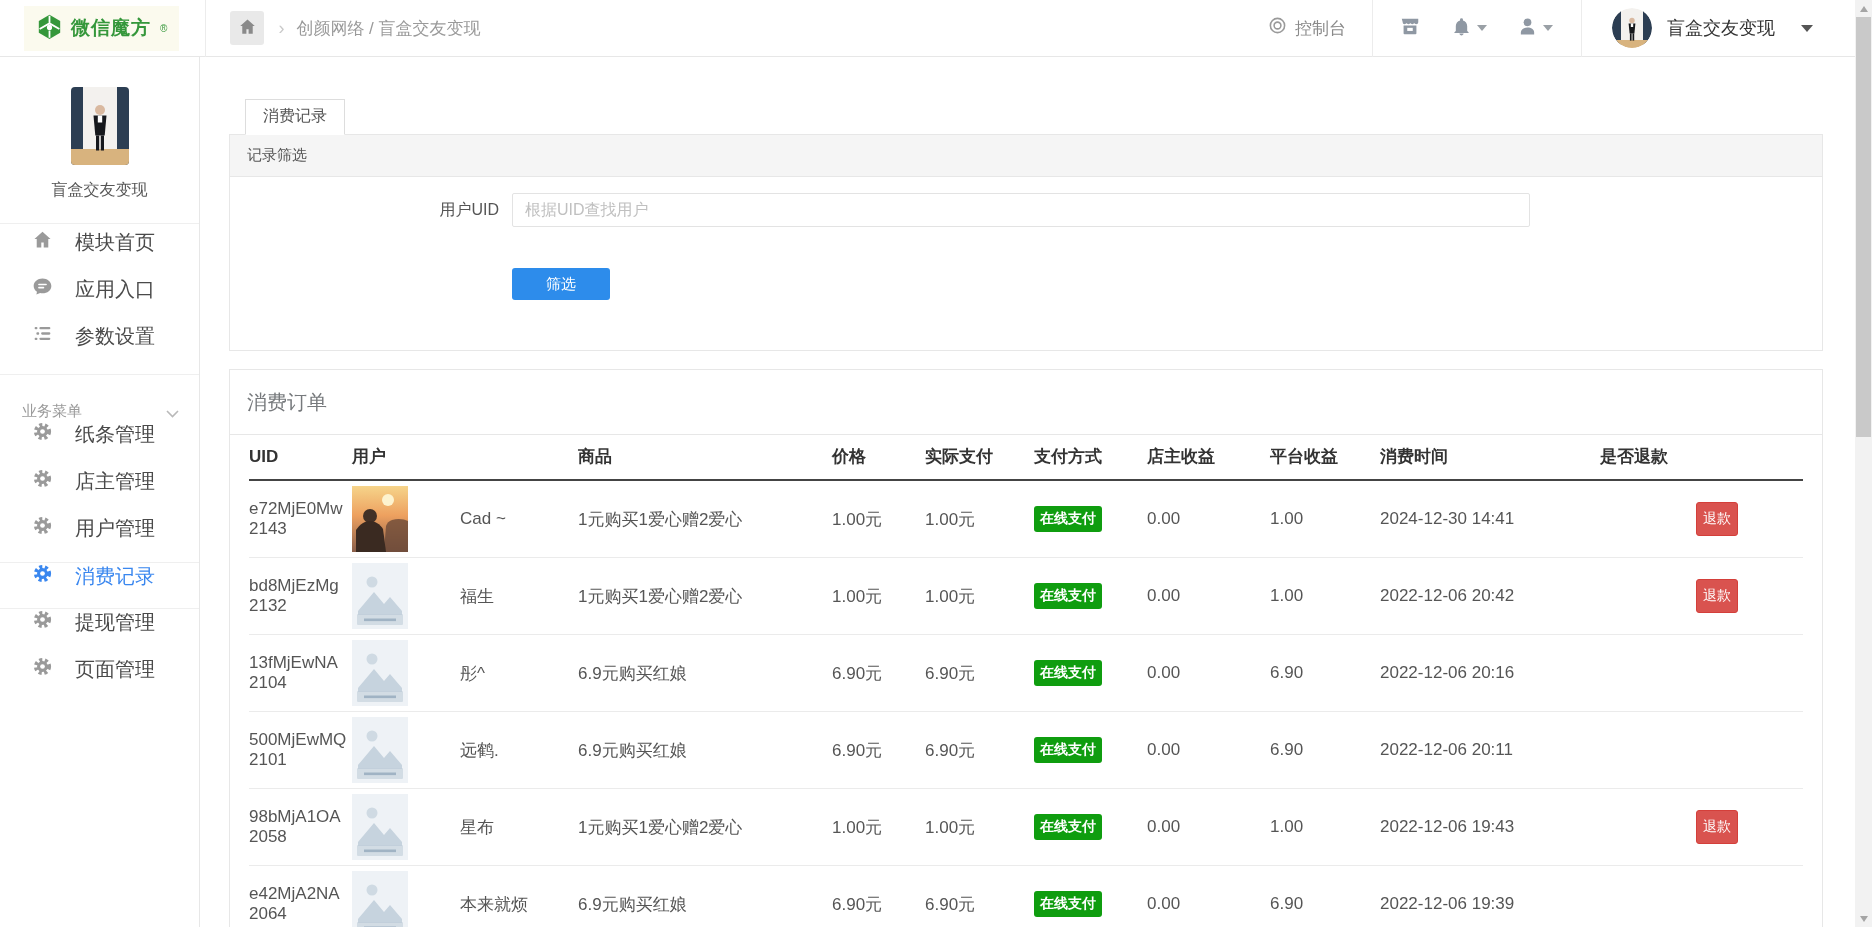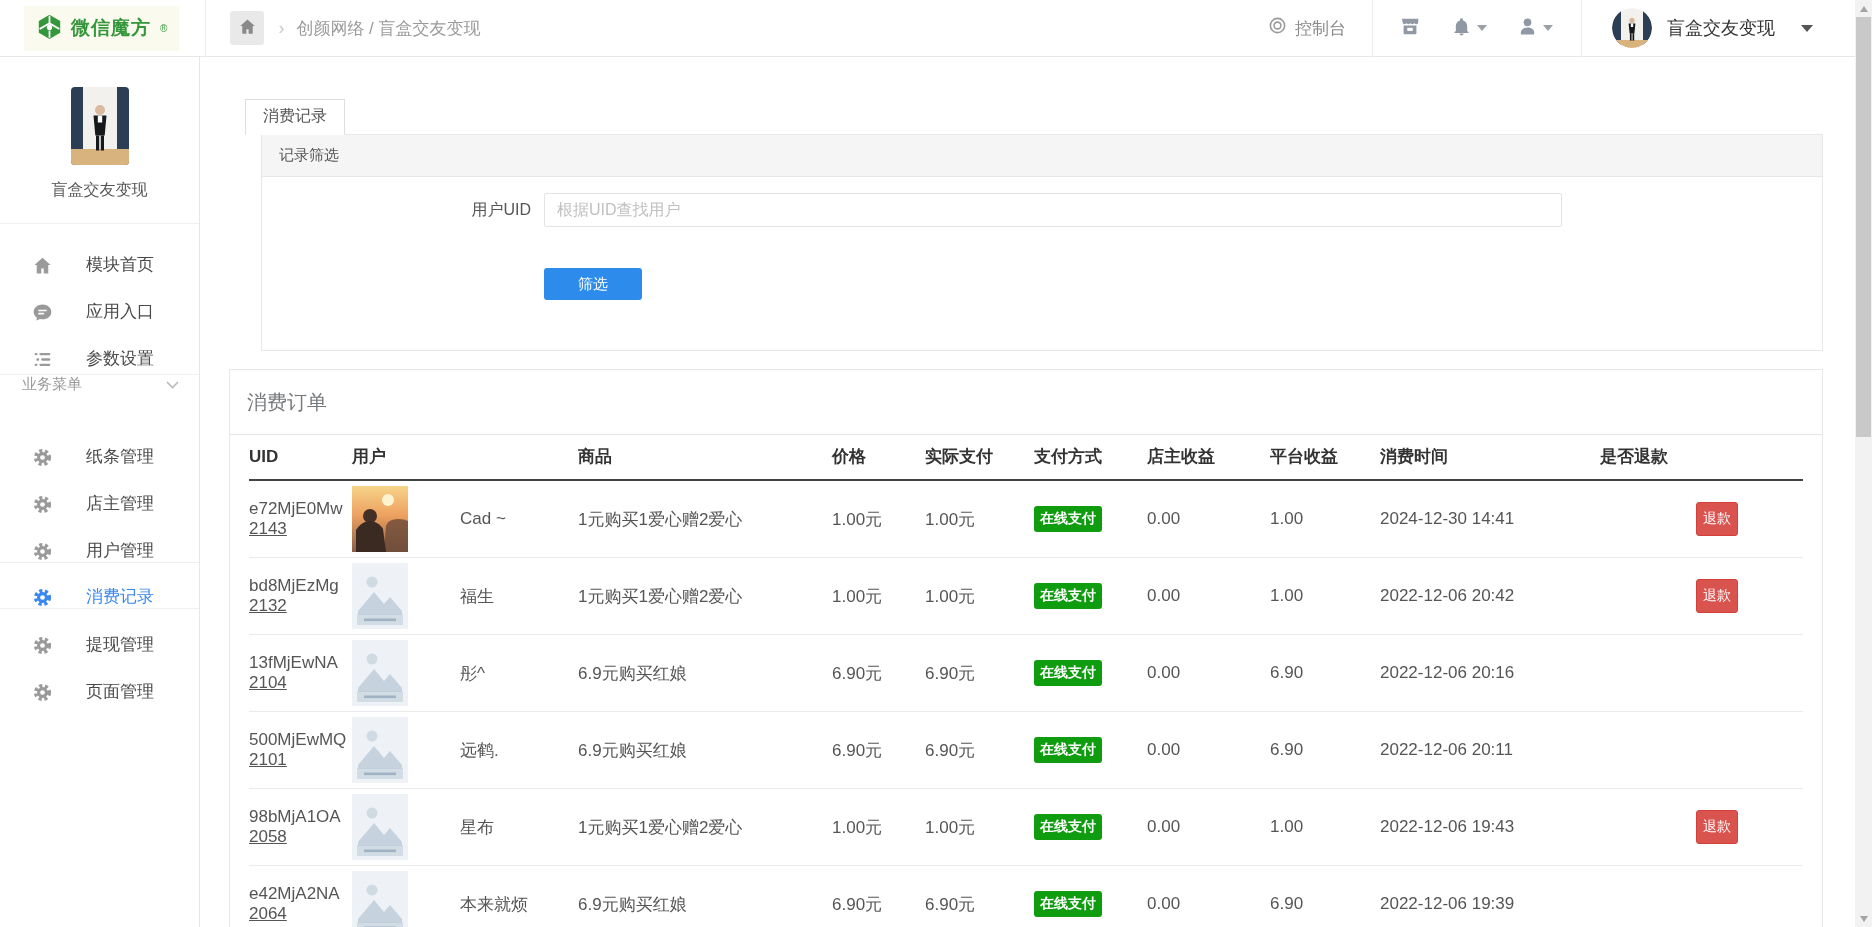--- a/index.html
+++ b/index.html
@@ -34,25 +34,25 @@
   .caret-lg { display:inline-block; width:0; height:0; border-left:6px solid transparent;
     border-right:6px solid transparent; border-top:7px solid #555; margin-left:26px; margin-right:42px; }
 
   
   .sidebar { position:absolute; top:57px; left:0; bottom:0; width:200px; background:#fff;
     border-right:1px solid #e7e7e7; }
   .side-profile { padding-top:30px; padding-bottom:22px; text-align:center; border-bottom:1px solid #efefef; }
   .side-photo { width:58px; height:78px; margin:0 auto; border-radius:4px; overflow:hidden; }
   .side-title { margin-top:15px; color:#555; font-size:16px; }
   .side-menu { padding-top:5px; }
-  .side-item { height:47px; display:flex; align-items:flex-end; padding-left:32px; gap:33px;
-    color:#4a4a4a; font-size:17px; cursor:pointer; }
+  .side-item { height:47px; display:flex; align-items:flex-start; padding-left:32px; gap:22px;
+    color:#4a4a4a; font-size:20px; cursor:pointer; }
   .side-item .si-icon { width:21px; height:21px; display:flex; align-items:center; }
   .side-item.active { color:#3a87ef; border-top:1px solid #efefef; border-bottom:1px solid #efefef; }
-  .side-section { height:47px; display:flex; align-items:flex-start; justify-content:space-between;
+  .side-section { height:47px; display:flex; align-items:flex-end; justify-content:space-between;
     padding:0 20px 0 22px; color:#9a9a9a; font-size:15px; border-top:1px solid #efefef;
     margin-top:4px; cursor:pointer; }
 
   
   .main { position:absolute; left:200px; top:57px; right:17px; bottom:0; overflow:hidden;
     padding:42px 32px 0 29px; background:#fff; }
   .tab { display:inline-block; margin-left:16px; padding:6px 17px 7px; border:1px solid #ddd;
     border-bottom:1px solid #fff; background:#fff; color:#555; font-size:16px; position:relative;
     z-index:1; margin-bottom:-1px; cursor:pointer; }
   .card { border:1px solid #e7e7e7; background:#fff; }
@@ -60,30 +60,30 @@
     align-items:center; padding:0 17px; color:#555; font-size:15px; }
   .filter-body { padding:16px 0 50px; }
   .form-row { display:flex; align-items:center; }
   .form-row label { width:282px; text-align:right; padding-right:13px; color:#555; font-size:16px; }
   .form-row input { width:1018px; height:34px; border:1px solid #e3e3e3; border-radius:2px;
     padding:0 12px; font-size:16px; color:#555; outline:none; }
   .form-row input::placeholder { color:#c0c0c0; }
   .form-actions { margin-top:41px; padding-left:282px; }
   .btn-primary { width:98px; height:32px; background:var(--primary,#2d8ceb); color:#fff; border:none;
     border-radius:3px; font-size:15px; cursor:pointer; font-family:inherit; }
-  .filter-card { margin-bottom:18px;margin-left:32px; }
+  .filter-card { margin-bottom:18px; }
   .orders-head { padding:19px 17px 18px; font-size:20px; color:#76797c; border-bottom:1px solid #e7e7e7; }
   .table-wrap { padding:0 19px; }
   table { width:100%; border-collapse:collapse; table-layout:fixed; }
   thead th { text-align:left; font-size:17px; color:#333; font-weight:bold; padding:10px 0 11px;
     border-bottom:2px solid #444; }
   tbody td { border-bottom:1px solid #ebebeb; padding:5px 0; height:76px; font-size:17px;
     color:#555; vertical-align:middle; }
   .uid-cell div { line-height:20px; }
-  .uid-line2 { margin-top:0;text-decoration:underline; }
+  .uid-line2 { margin-top:0; }
   .user-cell { display:flex; align-items:center; }
   .user-name { margin-left:52px; color:#555; }
   .row-img { width:56px; height:66px; flex:0 0 auto; overflow:hidden; }
   .badge-success { display:inline-block; background:var(--success,#0f9d0f); color:#fff; font-size:14px;
     font-weight:bold; padding:4px 6px; border-radius:3px; }
   .btn-refund { background:var(--danger,#d9534f); border:1px solid #d43f3a; color:#fff; font-size:14px;
     padding:7px 6px; border-radius:3px; cursor:pointer; margin-left:96px; font-family:inherit; }
 
   
   .scrollbar { position:absolute; top:0; right:0; width:17px; height:927px; background:#f2f2f2; }

